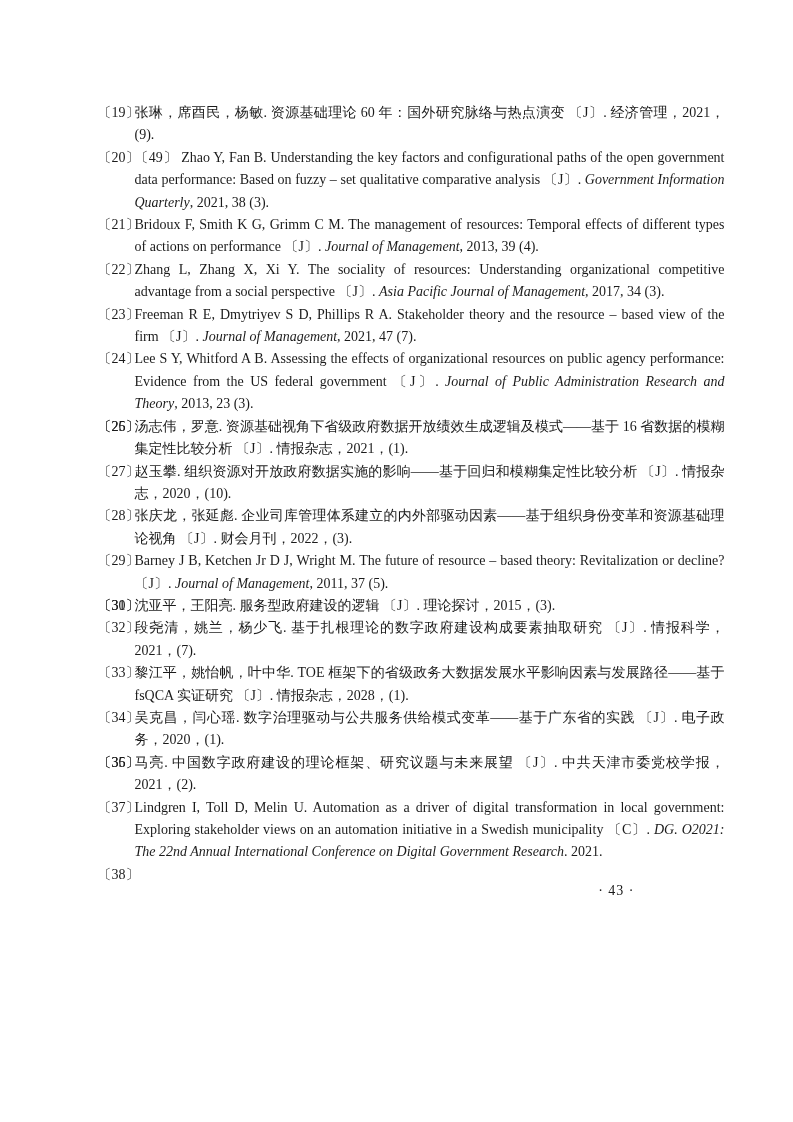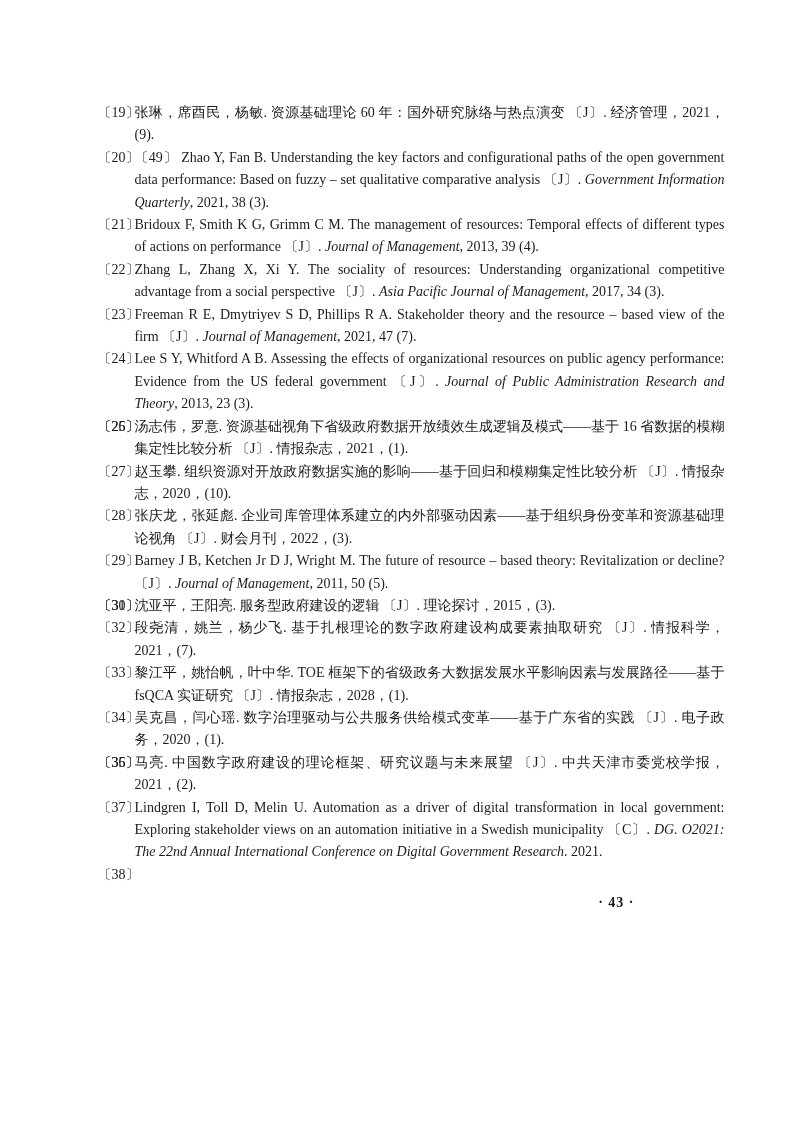--- a/index.html
+++ b/index.html
@@ -32,44 +32,43 @@
   .ref-num {
     position: absolute;
     left: 0;
     top: 0;
     white-space: nowrap;
   }
   .ref-body i {
     font-style: italic;
   }
   .page-num {
-    margin-top: 28px;
+    margin-top: 16px;
     text-align: right;
     padding-right: 17px;
     letter-spacing: 1px;
     font-size: 14px;
-    font-weight: bold;
   }
 </style>
 </head>
 <body>
 
 <div class="page">
   <div class="refs">
       <div class="ref"><span class="ref-num">〔19〕</span><span class="ref-body"><span>张琳，席酉民，杨敏. 资源基础理论 60 年：国外研究脉络与热点演变 〔J〕. 经济管理，2021，(9).</span></span></div>
       <div class="ref"><span class="ref-num">〔20〕</span><span class="ref-body"><span>〔49〕 Zhao Y, Fan B. Understanding the key factors and configurational paths of the open government data performance: Based on fuzzy – set qualitative comparative analysis 〔J〕. </span><i>Government Information Quarterly</i><span>, 2021, 38 (3).</span></span></div>
       <div class="ref"><span class="ref-num">〔21〕</span><span class="ref-body"><span>Bridoux F, Smith K G, Grimm C M. The management of resources: Temporal effects of different types of actions on performance 〔J〕. </span><i>Journal of Management</i><span>, 2013, 39 (4).</span></span></div>
       <div class="ref"><span class="ref-num">〔22〕</span><span class="ref-body"><span>Zhang L, Zhang X, Xi Y. The sociality of resources: Understanding organizational competitive advantage from a social perspective 〔J〕. </span><i>Asia Pacific Journal of Management</i><span>, 2017, 34 (3).</span></span></div>
       <div class="ref"><span class="ref-num">〔23〕</span><span class="ref-body"><span>Freeman R E, Dmytriyev S D, Phillips R A. Stakeholder theory and the resource – based view of the firm 〔J〕. </span><i>Journal of Management</i><span>, 2021, 47 (7).</span></span></div>
       <div class="ref"><span class="ref-num">〔24〕</span><span class="ref-body"><span>Lee S Y, Whitford A B. Assessing the effects of organizational resources on public agency performance: Evidence from the US federal government 〔J〕. </span><i>Journal of Public Administration Research and Theory</i><span>, 2013, 23 (3).</span></span></div>
       <div class="ref"><span class="ref-num">〔25〕</span></div>
       <div class="ref"><span class="ref-num">〔26〕</span><span class="ref-body"><span>汤志伟，罗意. 资源基础视角下省级政府数据开放绩效生成逻辑及模式——基于 16 省数据的模糊集定性比较分析 〔J〕. 情报杂志，2021，(1).</span></span></div>
       <div class="ref"><span class="ref-num">〔27〕</span><span class="ref-body"><span>赵玉攀. 组织资源对开放政府数据实施的影响——基于回归和模糊集定性比较分析 〔J〕. 情报杂志，2020，(10).</span></span></div>
       <div class="ref"><span class="ref-num">〔28〕</span><span class="ref-body"><span>张庆龙，张延彪. 企业司库管理体系建立的内外部驱动因素——基于组织身份变革和资源基础理论视角 〔J〕. 财会月刊，2022，(3).</span></span></div>
-      <div class="ref"><span class="ref-num">〔29〕</span><span class="ref-body"><span>Barney J B, Ketchen Jr D J, Wright M. The future of resource – based theory: Revitalization or decline? 〔J〕. </span><i>Journal of Management</i><span>, 2011, 50 (5).</span></span></div>
+      <div class="ref"><span class="ref-num">〔29〕</span><span class="ref-body"><span>Barney J B, Ketchen Jr D J, Wright M. The future of resource – based theory: Revitalization or decline? 〔J〕. </span><i>Journal of Management</i><span>, 2011, 37 (5).</span></span></div>
       <div class="ref"><span class="ref-num">〔30〕</span></div>
       <div class="ref"><span class="ref-num">〔31〕</span><span class="ref-body"><span>沈亚平，王阳亮. 服务型政府建设的逻辑 〔J〕. 理论探讨，2015，(3).</span></span></div>
       <div class="ref"><span class="ref-num">〔32〕</span><span class="ref-body"><span>段尧清，姚兰，杨少飞. 基于扎根理论的数字政府建设构成要素抽取研究 〔J〕. 情报科学，2021，(7).</span></span></div>
       <div class="ref"><span class="ref-num">〔33〕</span><span class="ref-body"><span>黎江平，姚怡帆，叶中华. TOE 框架下的省级政务大数据发展水平影响因素与发展路径——基于 fsQCA 实证研究 〔J〕. 情报杂志，2028，(1).</span></span></div>
       <div class="ref"><span class="ref-num">〔34〕</span><span class="ref-body"><span>吴克昌，闫心瑶. 数字治理驱动与公共服务供给模式变革——基于广东省的实践 〔J〕. 电子政务，2020，(1).</span></span></div>
       <div class="ref"><span class="ref-num">〔35〕</span></div>
       <div class="ref"><span class="ref-num">〔36〕</span><span class="ref-body"><span>马亮. 中国数字政府建设的理论框架、研究议题与未来展望 〔J〕. 中共天津市委党校学报，2021，(2).</span></span></div>
       <div class="ref"><span class="ref-num">〔37〕</span><span class="ref-body"><span>Lindgren I, Toll D, Melin U. Automation as a driver of digital transformation in local government: Exploring stakeholder views on an automation initiative in a Swedish municipality 〔C〕. </span><i>DG. O2021: The 22nd Annual International Conference on Digital Government Research</i><span>. 2021.</span></span></div>
       <div class="ref"><span class="ref-num">〔38〕</span></div>
     </div>

